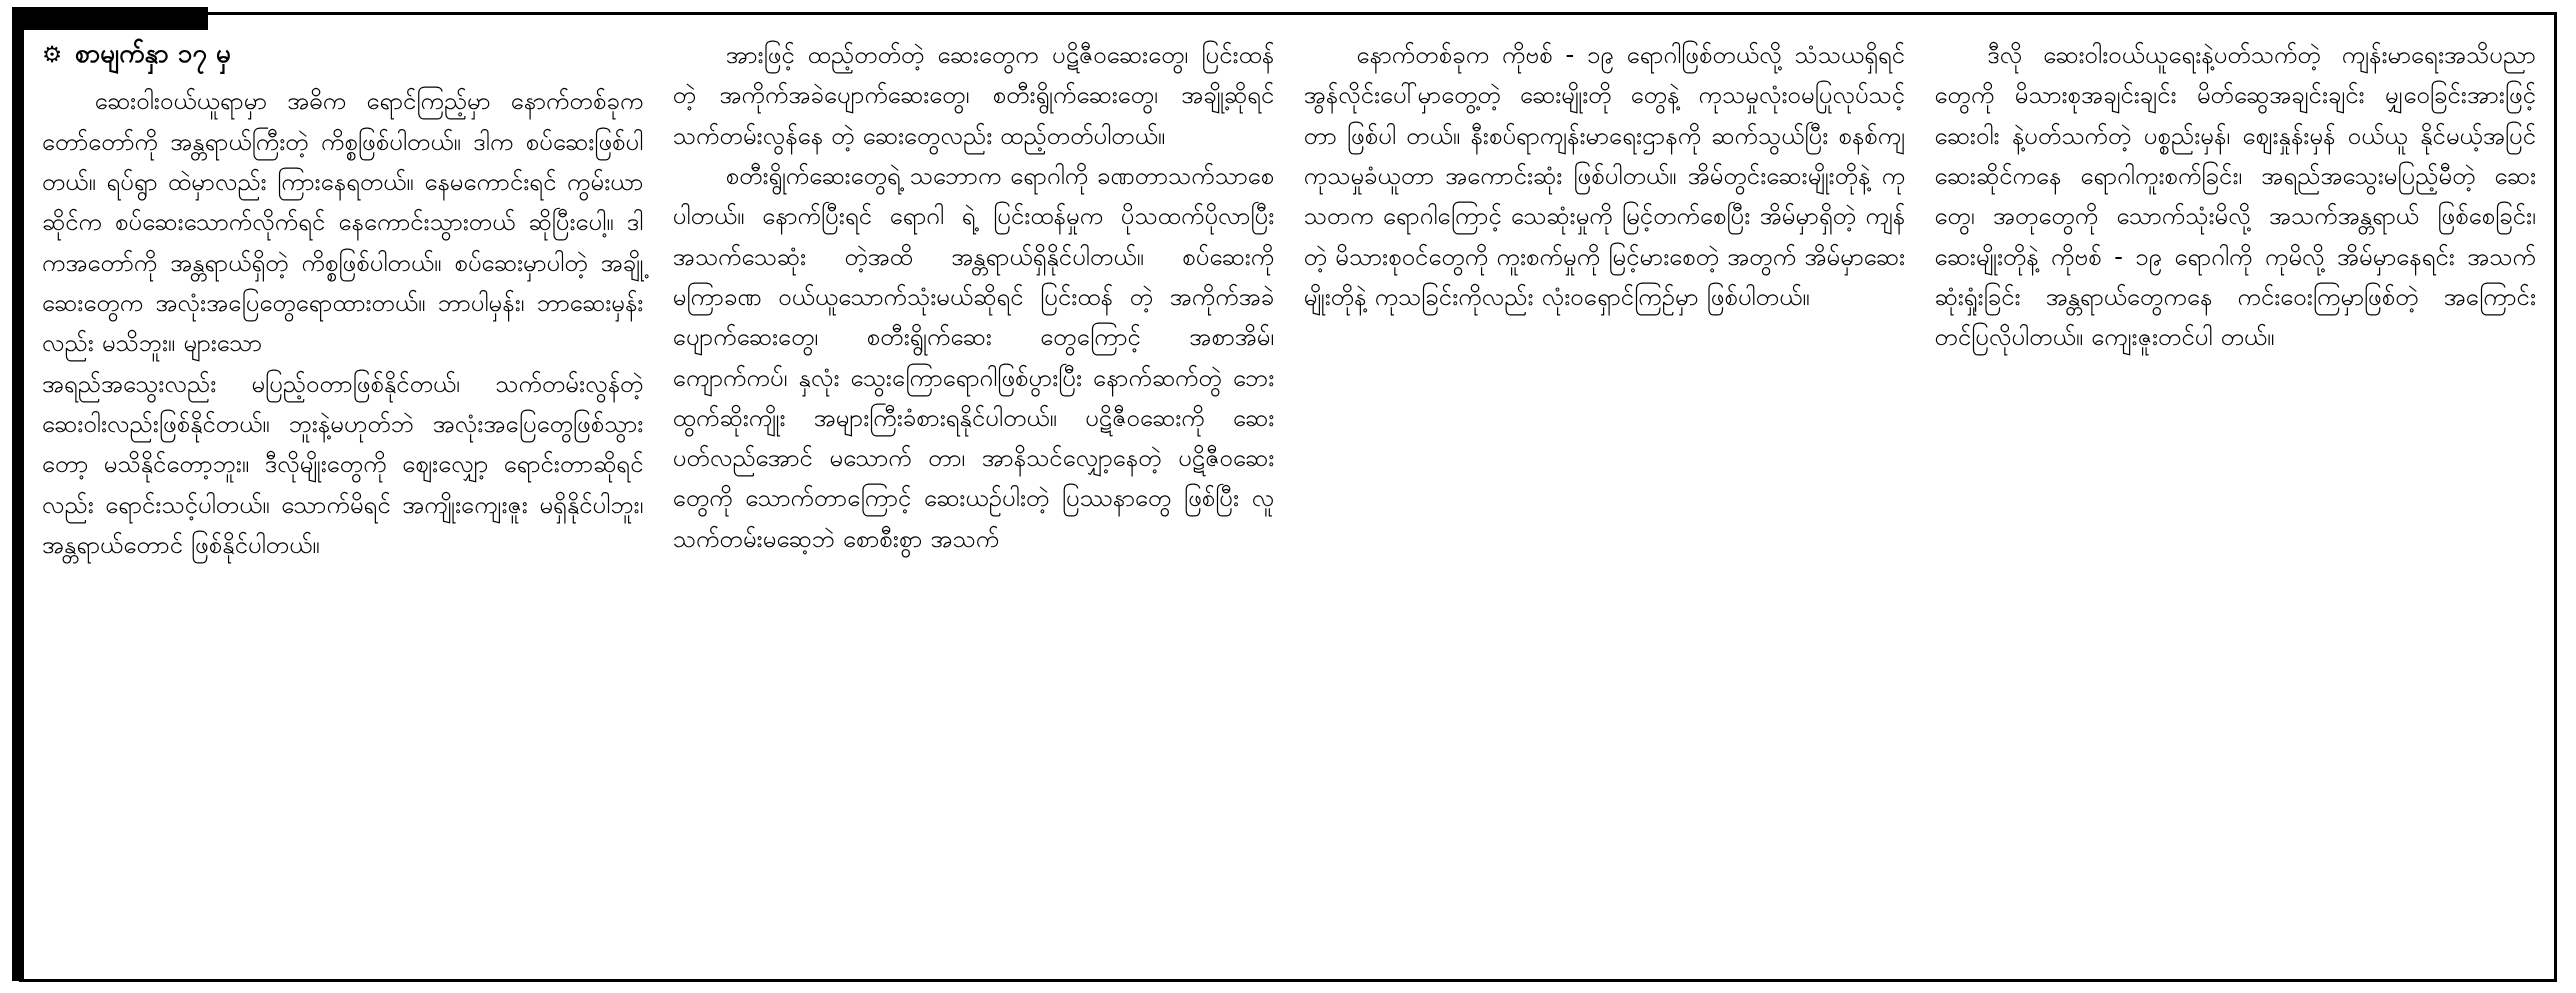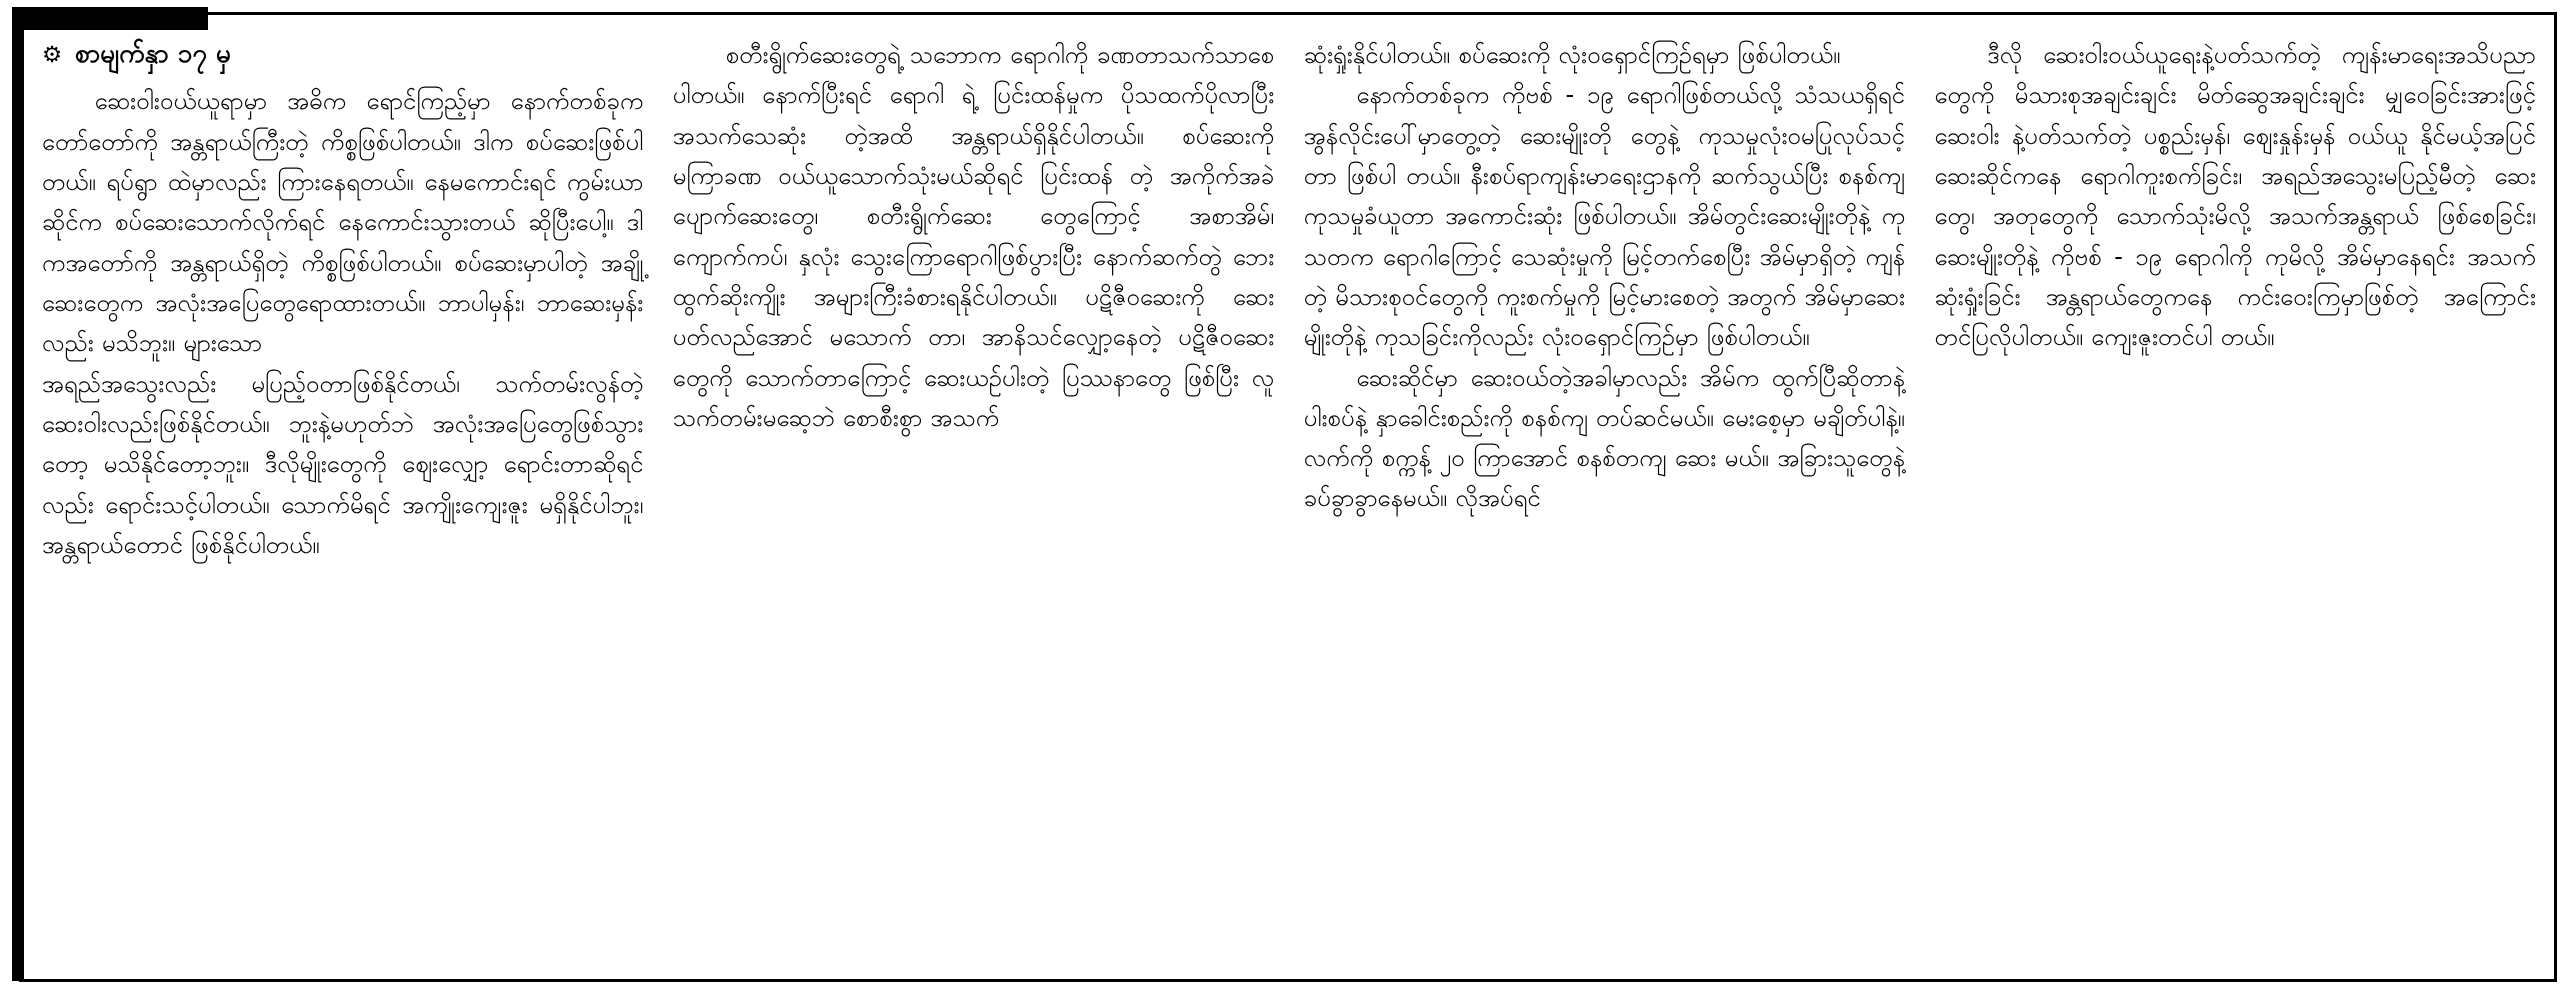--- a/index.html
+++ b/index.html
@@ -106,27 +106,26 @@
     <div class="col">
       <h1 class="headline">
         <span class="gear-icon">⚙</span>
         <span>စာမျက်နှာ ၁၇ မှ</span>
       </h1>
       <p class="para">ဆေးဝါးဝယ်ယူရာမှာ အဓိက ရောင်ကြည့်မှာ နောက်တစ်ခုက တော်တော်ကို အန္တရာယ်ကြီးတဲ့ ကိစ္စဖြစ်ပါတယ်။ ဒါက စပ်ဆေးဖြစ်ပါတယ်။ ရပ်ရွာ ထဲမှာလည်း ကြားနေရတယ်။ နေမကောင်းရင် ကွမ်းယာဆိုင်က စပ်ဆေးသောက်လိုက်ရင် နေကောင်းသွားတယ် ဆိုပြီးပေါ့။ ဒါကအတော်ကို အန္တရာယ်ရှိတဲ့ ကိစ္စဖြစ်ပါတယ်။ စပ်ဆေးမှာပါတဲ့ အချို့ဆေးတွေက အလုံးအပြေတွေရောထားတယ်။ ဘာပါမှန်း၊ ဘာဆေးမှန်းလည်း မသိဘူး။ များသော</p>
       <p class="para noindent">အရည်အသွေးလည်း မပြည့်ဝတာဖြစ်နိုင်တယ်၊ သက်တမ်းလွန်တဲ့ ဆေးဝါးလည်းဖြစ်နိုင်တယ်။ ဘူးနဲ့မဟုတ်ဘဲ အလုံးအပြေတွေဖြစ်သွားတော့ မသိနိုင်တော့ဘူး။ ဒီလိုမျိုးတွေကို ဈေးလျှော့ ရောင်းတာဆိုရင်လည်း ရောင်းသင့်ပါတယ်။ သောက်မိရင် အကျိုးကျေးဇူး မရှိနိုင်ပါဘူး၊ အန္တရာယ်တောင် ဖြစ်နိုင်ပါတယ်။</p>
     </div>
 
     <div class="col">
+      <p class="para">အားဖြင့် ထည့်တတ်တဲ့ ဆေးတွေက ပဋိဇီဝဆေးတွေ၊ ပြင်းထန်တဲ့ အကိုက်အခဲပျောက်ဆေးတွေ၊ စတီးရွိုက်ဆေးတွေ၊ အချို့ဆိုရင် သက်တမ်းလွန်နေ တဲ့ ဆေးတွေလည်း ထည့်တတ်ပါတယ်။</p>
       <p class="para">စတီးရွိုက်ဆေးတွေရဲ့ သဘောက ရောဂါကို ခဏတာသက်သာစေပါတယ်။ နောက်ပြီးရင် ရောဂါ ရဲ့ ပြင်းထန်မှုက ပိုသထက်ပိုလာပြီး အသက်သေဆုံး တဲ့အထိ အန္တရာယ်ရှိနိုင်ပါတယ်။ စပ်ဆေးကို မကြာခဏ ဝယ်ယူသောက်သုံးမယ်ဆိုရင် ပြင်းထန် တဲ့ အကိုက်အခဲပျောက်ဆေးတွေ၊ စတီးရွိုက်ဆေး တွေကြောင့် အစာအိမ်၊ ကျောက်ကပ်၊ နှလုံး သွေးကြောရောဂါဖြစ်ပွားပြီး နောက်ဆက်တွဲ ဘေးထွက်ဆိုးကျိုး အများကြီးခံစားရနိုင်ပါတယ်။ ပဋိဇီဝဆေးကို ဆေးပတ်လည်အောင် မသောက် တာ၊ အာနိသင်လျှော့နေတဲ့ ပဋိဇီဝဆေးတွေကို သောက်တာကြောင့် ဆေးယဉ်ပါးတဲ့ ပြဿနာတွေ ဖြစ်ပြီး လူသက်တမ်းမဆေ့ဘဲ စောစီးစွာ အသက်</p>
     </div>
 
     <div class="col">
-      <p class="para noindent">ဆုံးရှုံးနိုင်ပါတယ်။ စပ်ဆေးကို လုံးဝရှောင်ကြဉ်ရမှာ ဖြစ်ပါတယ်။</p>
       <p class="para">နောက်တစ်ခုက ကိုဗစ် - ၁၉ ရောဂါဖြစ်တယ်လို့ သံသယရှိရင် အွန်လိုင်းပေါ်မှာတွေ့တဲ့ ဆေးမျိုးတို တွေနဲ့ ကုသမှုလုံးဝမပြုလုပ်သင့်တာ ဖြစ်ပါ တယ်။ နီးစပ်ရာကျန်းမာရေးဌာနကို ဆက်သွယ်ပြီး စနစ်ကျကုသမှုခံယူတာ အကောင်းဆုံး ဖြစ်ပါတယ်။ အိမ်တွင်းဆေးမျိုးတိုနဲ့ ကုသဝာက ရောဂါကြောင့် သေဆုံးမှုကို မြင့်တက်စေပြီး အိမ်မှာရှိတဲ့ ကျန်တဲ့ မိသားစုဝင်တွေကို ကူးစက်မှုကို မြင့်မားစေတဲ့ အတွက် အိမ်မှာဆေးမျိုးတိုနဲ့ ကုသခြင်းကိုလည်း လုံးဝရှောင်ကြဉ်မှာ ဖြစ်ပါတယ်။</p>
-      <p class="para">ဆေးဆိုင်မှာ ဆေးဝယ်တဲ့အခါမှာလည်း အိမ်က ထွက်ပြီဆိုတာနဲ့ ပါးစပ်နဲ့ နှာခေါင်းစည်းကို စနစ်ကျ တပ်ဆင်မယ်။ မေးစေ့မှာ မချိတ်ပါနဲ့။ လက်ကို စက္ကန့် ၂၀ ကြာအောင် စနစ်တကျ ဆေး မယ်။ အခြားသူတွေနဲ့ ခပ်ခွာခွာနေမယ်။ လိုအပ်ရင်</p>
     </div>
 
     <div class="col">
       <p class="para">ဒီလို ဆေးဝါးဝယ်ယူရေးနဲ့ပတ်သက်တဲ့ ကျန်းမာရေးအသိပညာတွေကို မိသားစုအချင်းချင်း မိတ်ဆွေအချင်းချင်း မျှဝေခြင်းအားဖြင့် ဆေးဝါး နဲ့ပတ်သက်တဲ့ ပစ္စည်းမှန်၊ ဈေးနှုန်းမှန် ဝယ်ယူ နိုင်မယ့်အပြင် ဆေးဆိုင်ကနေ ရောဂါကူးစက်ခြင်း၊ အရည်အသွေးမပြည့်မီတဲ့ ဆေးတွေ၊ အတုတွေကို သောက်သုံးမိလို့ အသက်အန္တရာယ် ဖြစ်စေခြင်း၊ ဆေးမျိုးတိုနဲ့ ကိုဗစ် - ၁၉ ရောဂါကို ကုမိလို့ အိမ်မှာနေရင်း အသက်ဆုံးရှုံးခြင်း အန္တရာယ်တွေကနေ ကင်းဝေးကြမှာဖြစ်တဲ့ အကြောင်း တင်ပြလိုပါတယ်။ ကျေးဇူးတင်ပါ တယ်။</p>
     </div>
 
   </div>
 </div>
 
 

